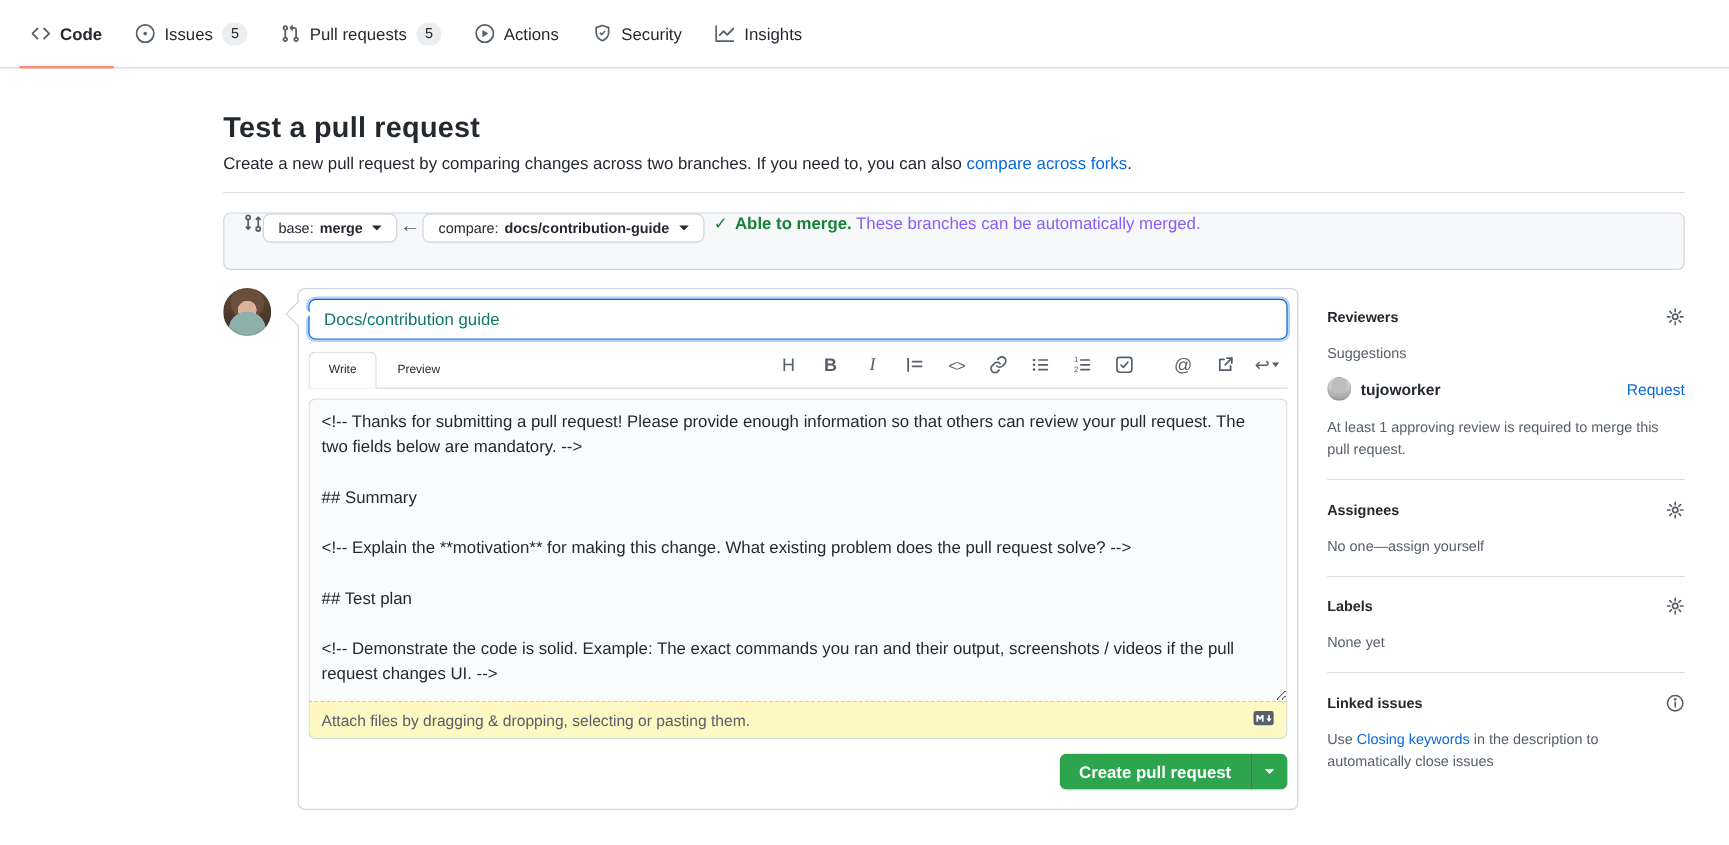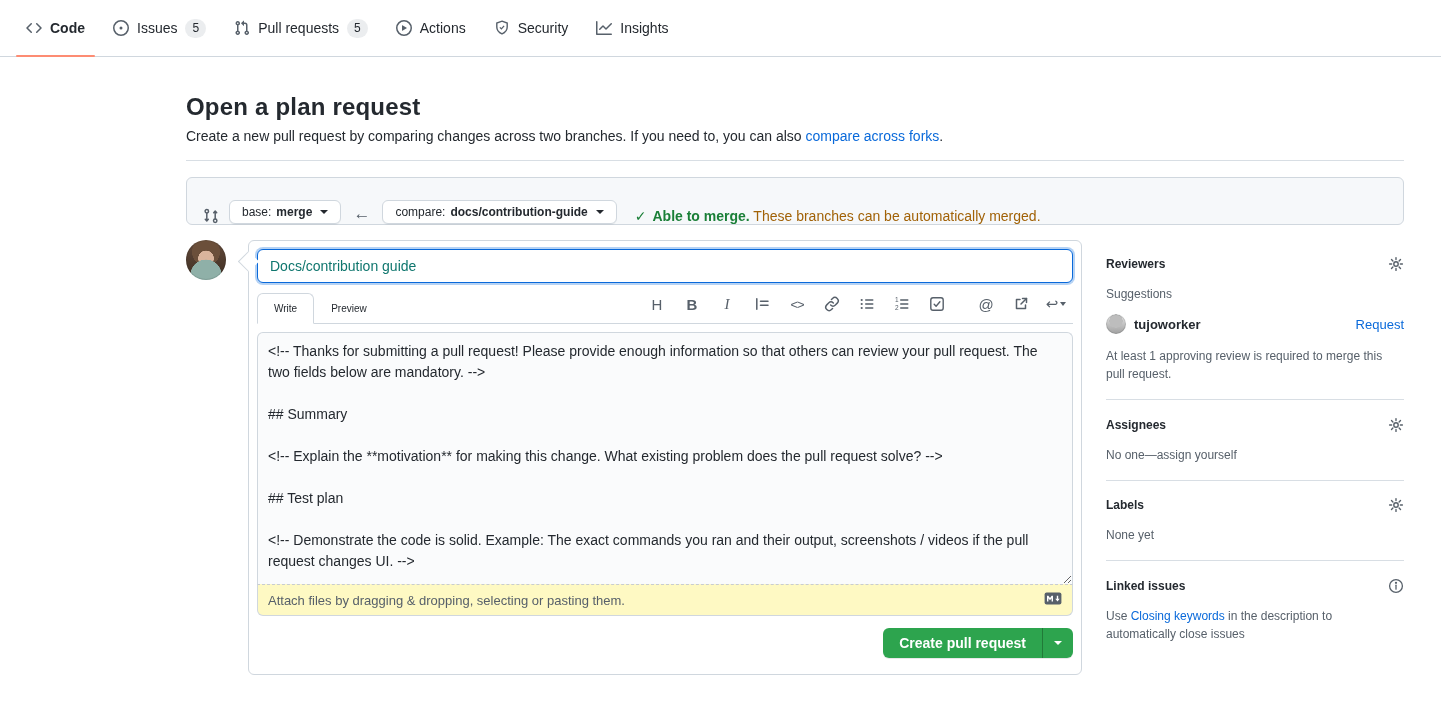--- a/index.html
+++ b/index.html
@@ -22,32 +22,32 @@
     padding:1px 7px; line-height:17px; color:#24292f; font-weight:normal; }
 
   
   .container { margin:0 37px 0 186px; }
   h1.page-title { margin-top:36px; font-size:24px; font-weight:600; letter-spacing:.2px; }
   p.subtitle { margin-top:7px; font-size:14px; color:#24292f; }
   hr.rule { border:none; border-top:1px solid #d8dee4; margin-top:16px; }
 
   
   .merge-bar { margin-top:16px; height:48px; background:#f6f8fa; border:1px solid #d0d7de;
-    border-radius:6px; display:flex; align-items:flex-end; padding:0 16px; gap:10px; }
+    border-radius:6px; display:flex; align-items:flex-start; padding:0 16px; }
   .branch-btn { display:inline-flex; align-items:center; gap:5px; background:#fff;
     border:1px solid #d0d7de; border-radius:6px; padding:4px 12px; font-size:12px;
     box-shadow:0 1px 0 rgba(27,31,36,.04); }
   .branch-btn b { font-weight:bold; }
   .caret-down { width:0; height:0; border-left:4px solid transparent; border-right:4px solid transparent;
     border-top:4px solid #24292f; display:inline-block; margin-left:3px; }
   .arrow-left { color:#57606a; font-size:17px; padding:0 2px; }
   .merge-status { font-size:14px; margin-left:8px; }
   .merge-status .check { color:#1a7f37; font-weight:bold; margin-right:6px; }
   .merge-status .ok { color:#1a7f37; font-weight:bold; }
-  .merge-status .rest { color:#a16207; }
+  .merge-status .rest { color:#8b5cf6; }
 
   
   .form-row { display:flex; margin-top:15px; align-items:flex-start; }
   .avatar { width:40px; height:40px; border-radius:50%; flex:none; margin-right:22px;
     background:
       radial-gradient(circle at 50% 88%, #8fb0a8 0 38%, transparent 39%),
       radial-gradient(circle at 50% 46%, #d9b49c 0 26%, transparent 27%),
       radial-gradient(circle at 50% 30%, #6b4f3a 0 40%, transparent 41%),
       linear-gradient(180deg, #63493a 0%, #4c392c 60%, #3e2f25 100%);
     box-shadow:0 0 0 1px rgba(27,31,36,.12) inset; }
@@ -153,21 +153,21 @@
   </a>
   <a class="nav-tab">
     <svg class="oct" width="16" height="16" viewBox="0 0 16 16" fill="#57606a">
         <path d="M1.5 1.75V13.5h13.75a.75.75 0 0 1 0 1.5H.75a.75.75 0 0 1-.75-.75V1.75a.75.75 0 0 1 1.5 0Zm14.28 2.53-5.25 5.25a.75.75 0 0 1-1.06 0L7 7.06 4.28 9.78a.751.751 0 0 1-1.042-.018.751.751 0 0 1-.018-1.042l3.25-3.25a.75.75 0 0 1 1.06 0L10 7.94l4.72-4.72a.751.751 0 0 1 1.042.018.751.751 0 0 1 .018 1.042Z"></path>
       </svg>
     <span>Insights</span>
   </a>
 </nav>
 
 <div class="container">
-  <h1 class="page-title">Open a plan request</h1>
+  <h1 class="page-title">Test a pull request</h1>
   <p class="subtitle"><span>Create a new pull request by comparing changes across two branches. If you need to, you can also </span><a class="link">compare across forks</a><span>.</span></p>
   <hr class="rule">
 
   <div class="merge-bar">
     <svg class="oct" width="16" height="16" viewBox="0 0 16 16" fill="none" stroke="#57606a" stroke-width="1.5" stroke-linecap="round" stroke-linejoin="round">
         <circle cx="3.8" cy="3.2" r="1.7"></circle>
         <path d="M3.8 5.2v7.6M2.3 11.3l1.5 1.6 1.5-1.6"></path>
         <circle cx="12.2" cy="12.8" r="1.7"></circle>
         <path d="M12.2 10.8V3.2M10.7 4.7l1.5-1.6 1.5 1.6"></path>
       </svg>

